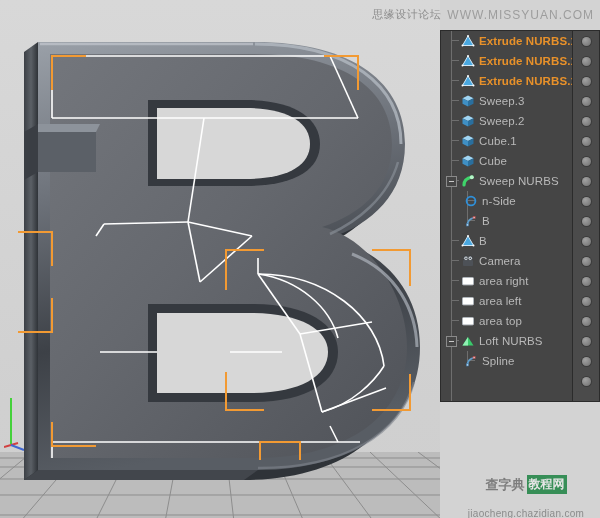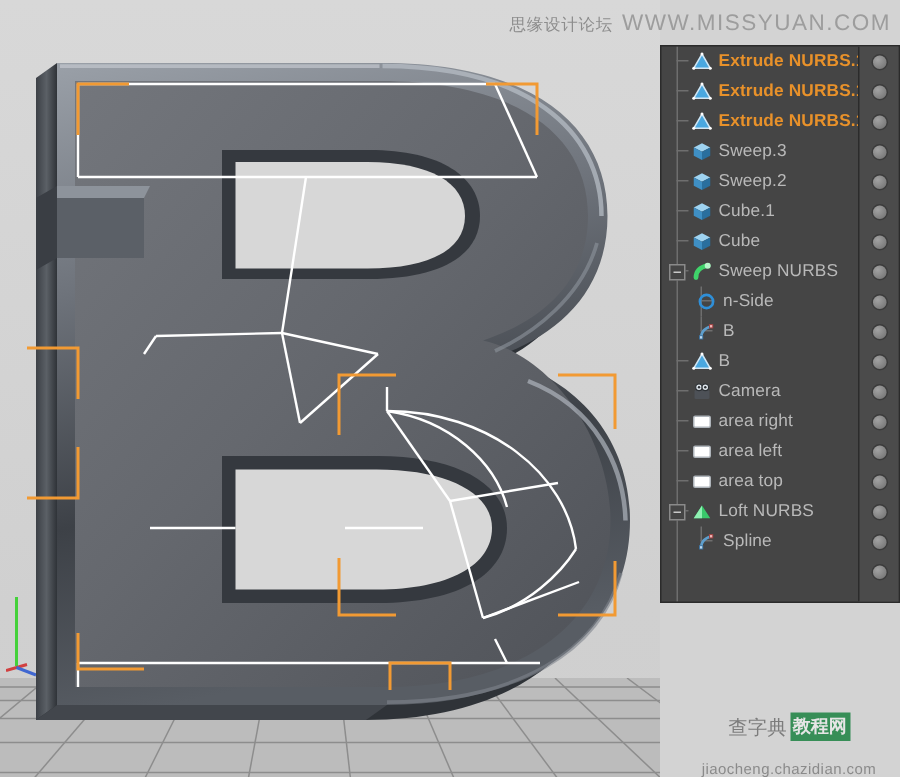--- a/index.html
+++ b/index.html
@@ -46,27 +46,27 @@
 
   .ico{width:14px;height:14px;margin-right:4px;flex:0 0 14px;position:relative;}
 
   .indent0{padding-left:20px;}
   .indent1{padding-left:23px;}
 
   
   #wm-top{position:absolute;right:6px;top:7px;font-size:10px;color:#9a9a9a;
           letter-spacing:.5px;display:flex;gap:6px;align-items:flex-end;}
   #wm-top .cn{font-size:11px;color:#8d8d8d;}
-  #wm-top .url{font-size:15px;color:#9d9d9d;letter-spacing:1px;}
+  #wm-top .url{font-size:12px;color:#9d9d9d;letter-spacing:1px;}
 
   #wm-bot{position:absolute;right:4px;bottom:3px;width:140px;height:36px;
           display:flex;flex-direction:column;align-items:center;justify-content:center;
           opacity:.82;}
   #wm-bot .b1{display:flex;align-items:center;gap:2px;}
-  #wm-bot .c{font-size:13px;color:#6a6a6a;font-weight:normal;line-height:1;text-align:right;}
+  #wm-bot .c{font-size:13px;color:#6a6a6a;font-weight:bold;line-height:1;text-align:right;}
   #wm-bot .cbox{background:#15803d;color:#e9e9e9;padding:1px 2px;font-size:12px;font-weight:bold;}
   #wm-bot .b2{font-size:10px;color:#7b7b7b;letter-spacing:.3px;margin-top:14px;}
 </style>
 </head>
 <body>
 
 <div id="app">
 
   <div id="viewport">
 

